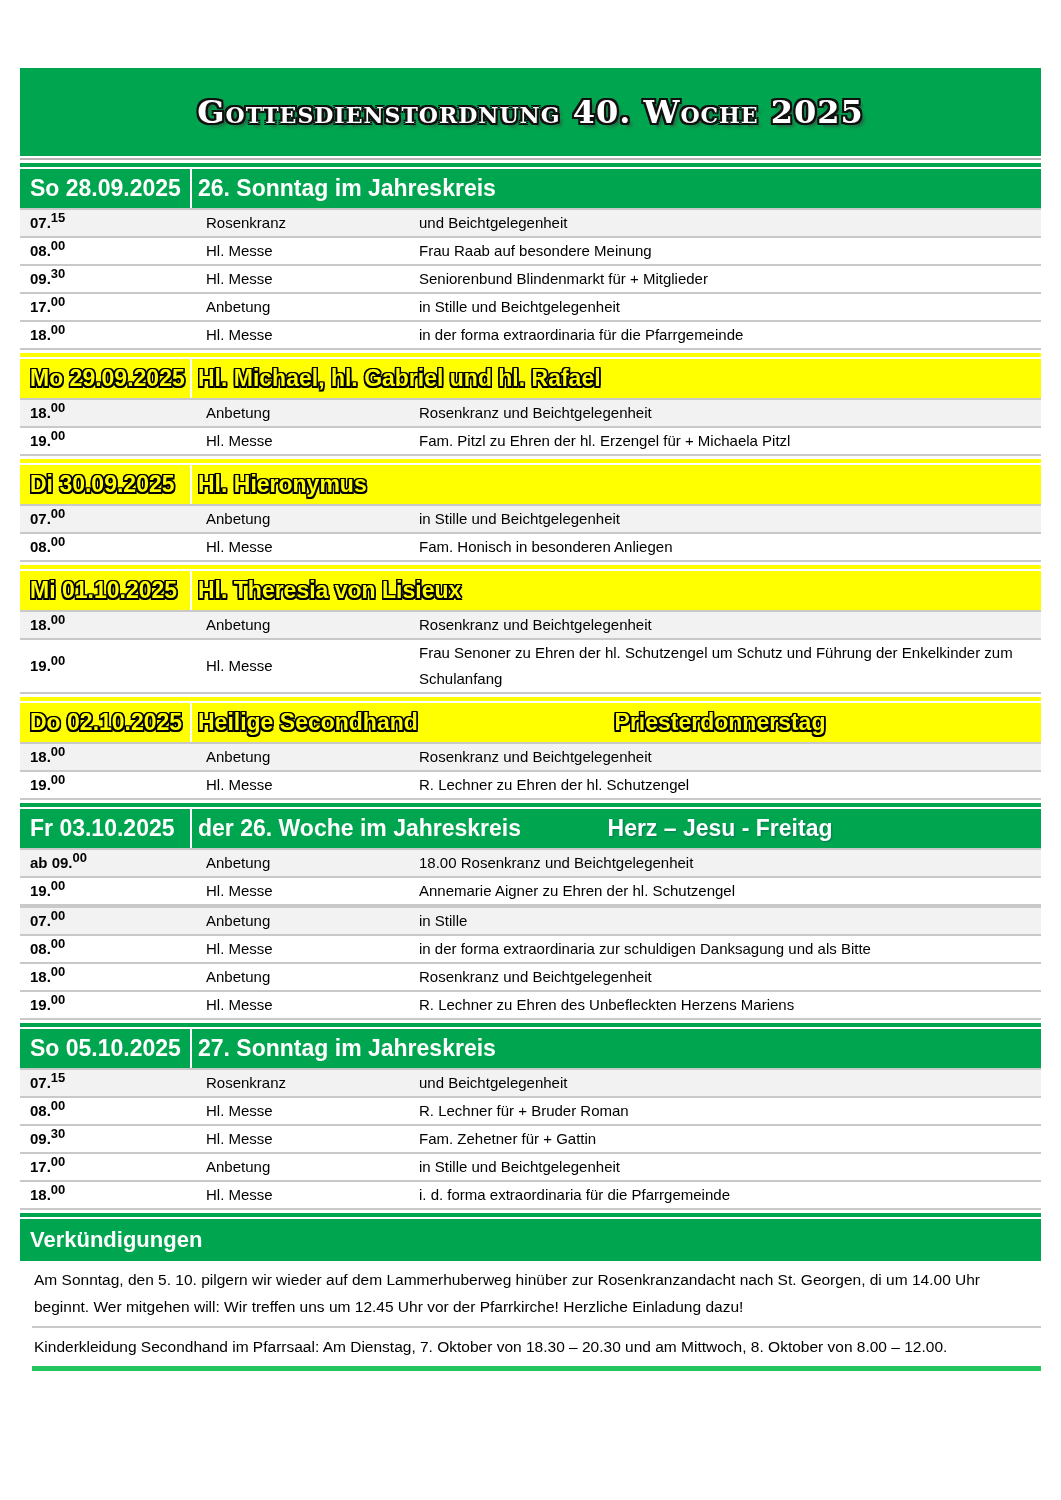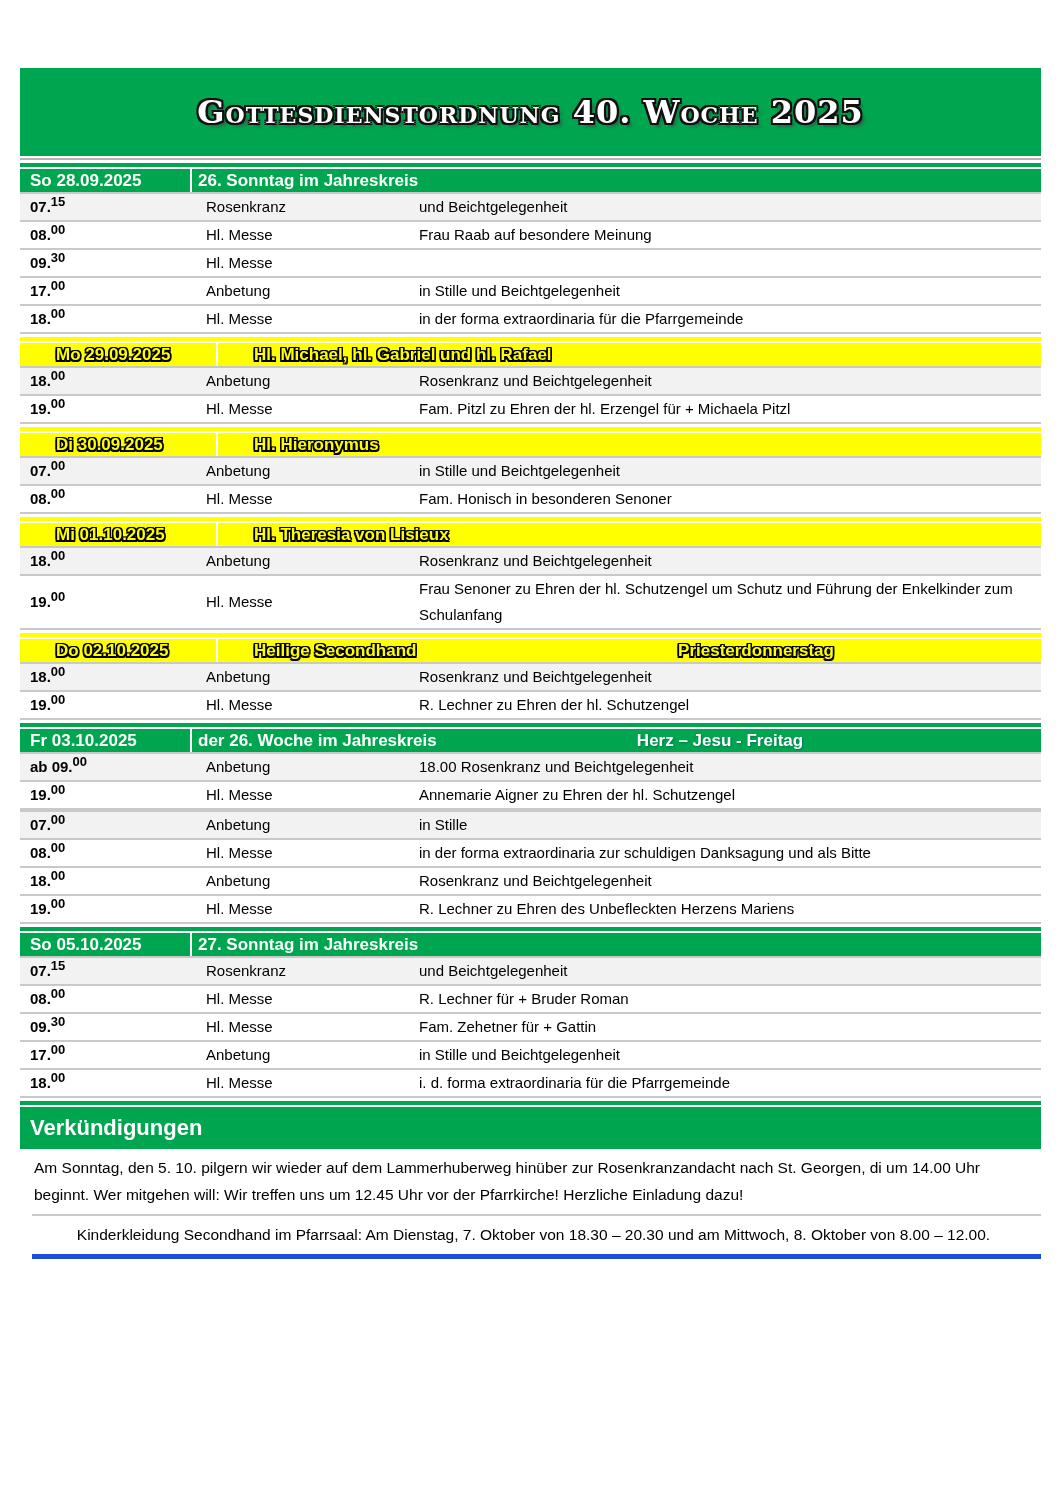--- a/index.html
+++ b/index.html
@@ -34,37 +34,36 @@
       -2px -2px 0 #111, 2px -2px 0 #111, -2px 2px 0 #111, 2px 2px 0 #111,
       -2px 0 0 #111, 2px 0 0 #111, 0 -2px 0 #111, 0 2px 0 #111,
       4px 4px 3px rgba(60,60,60,.55);
   }
   .title-rule{height:2px;background:#b5b5b5;margin-top:2px;}
 
   
   .band{
     position:relative;
     margin-top:9px;
-    height:23px;
+    height:39px;
     display:flex;align-items:center;
-    font-size:17px;font-weight:700;
+    font-size:23px;font-weight:700;
   }
   .band::before{ 
     content:"";position:absolute;left:0;right:0;top:-6px;height:4px;
     background:inherit;
   }
   .band.green{background:var(--green);color:#ffffff;}
   .band.yellow{background:var(--yellow);color:var(--yellow);}
   .band.yellow .c1,.band.yellow .c2,.band.yellow .c3{
     color:var(--yellow);
     text-shadow:
       -1.5px -1.5px 0 #000, 1.5px -1.5px 0 #000,
       -1.5px  1.5px 0 #000, 1.5px  1.5px 0 #000,
       -1.5px 0 0 #000, 1.5px 0 0 #000, 0 -1.5px 0 #000, 0 1.7px 0 #000;
-    padding-left: 36px;
   }
   .band .c1{
     flex:0 0 160px;width:160px;padding-left:10px;
     align-self:stretch;display:flex;align-items:center;
     border-right:2px solid #ffffff;
   }
   .band .c2{padding-left:6px;white-space:nowrap;}
   .band .c3{
     position:absolute;left:520px;width:360px;text-align:center;white-space:nowrap;
   }
@@ -87,21 +86,21 @@
 
   
   .ann-band{height:42px;font-size:22px;}
   .ann-band .c1{flex:0 0 auto;width:auto;border-right:none;white-space:nowrap;}
   .ann-item{
     font-size:15.5px;line-height:27px;
     padding:5px 8px 6px 2px;
     border-bottom:2px solid var(--line);
     margin-left:12px;
   }
-  .ann-item:last-child{border-bottom:5px solid #1d4ed8;text-align:center;}
+  .ann-item:last-child{border-bottom:5px solid #22c55e;}
 </style>
 </head>
 <body>
 
 <div class="page">
 
   <header class="title-band">
     <h1>Gottesdienstordnung 40. Woche 2025</h1>
   </header>
   <div class="title-rule"></div>
@@ -122,20 +121,21 @@
 
   <div class="row">
     <span class="c1"><span>08.</span><sup>00</sup></span>
     <span class="c2">Hl. Messe</span>
     <span class="c3">Frau Raab auf besondere Meinung</span>
   </div>
 
   <div class="row">
     <span class="c1"><span>09.</span><sup>30</sup></span>
     <span class="c2">Hl. Messe</span>
+    <span class="c3">Seniorenbund Blindenmarkt für + Mitglieder</span>
   </div>
 
   <div class="row">
     <span class="c1"><span>17.</span><sup>00</sup></span>
     <span class="c2">Anbetung</span>
     <span class="c3">in Stille und Beichtgelegenheit</span>
   </div>
 
   <div class="row">
     <span class="c1"><span>18.</span><sup>00</sup></span>
@@ -175,21 +175,21 @@
     <div class="rows">
   <div class="row">
     <span class="c1"><span>07.</span><sup>00</sup></span>
     <span class="c2">Anbetung</span>
     <span class="c3">in Stille und Beichtgelegenheit</span>
   </div>
 
   <div class="row">
     <span class="c1"><span>08.</span><sup>00</sup></span>
     <span class="c2">Hl. Messe</span>
-    <span class="c3">Fam. Honisch in besonderen Senoner</span>
+    <span class="c3">Fam. Honisch in besonderen Anliegen</span>
   </div>
 </div>
   </section>
 
   <section class="day">
     <div class="band yellow">
       <span class="c1">Mi 01.10.2025</span>
       <span class="c2">Hl. Theresia von Lisieux</span>
       <span class="c3"></span>
     </div>

